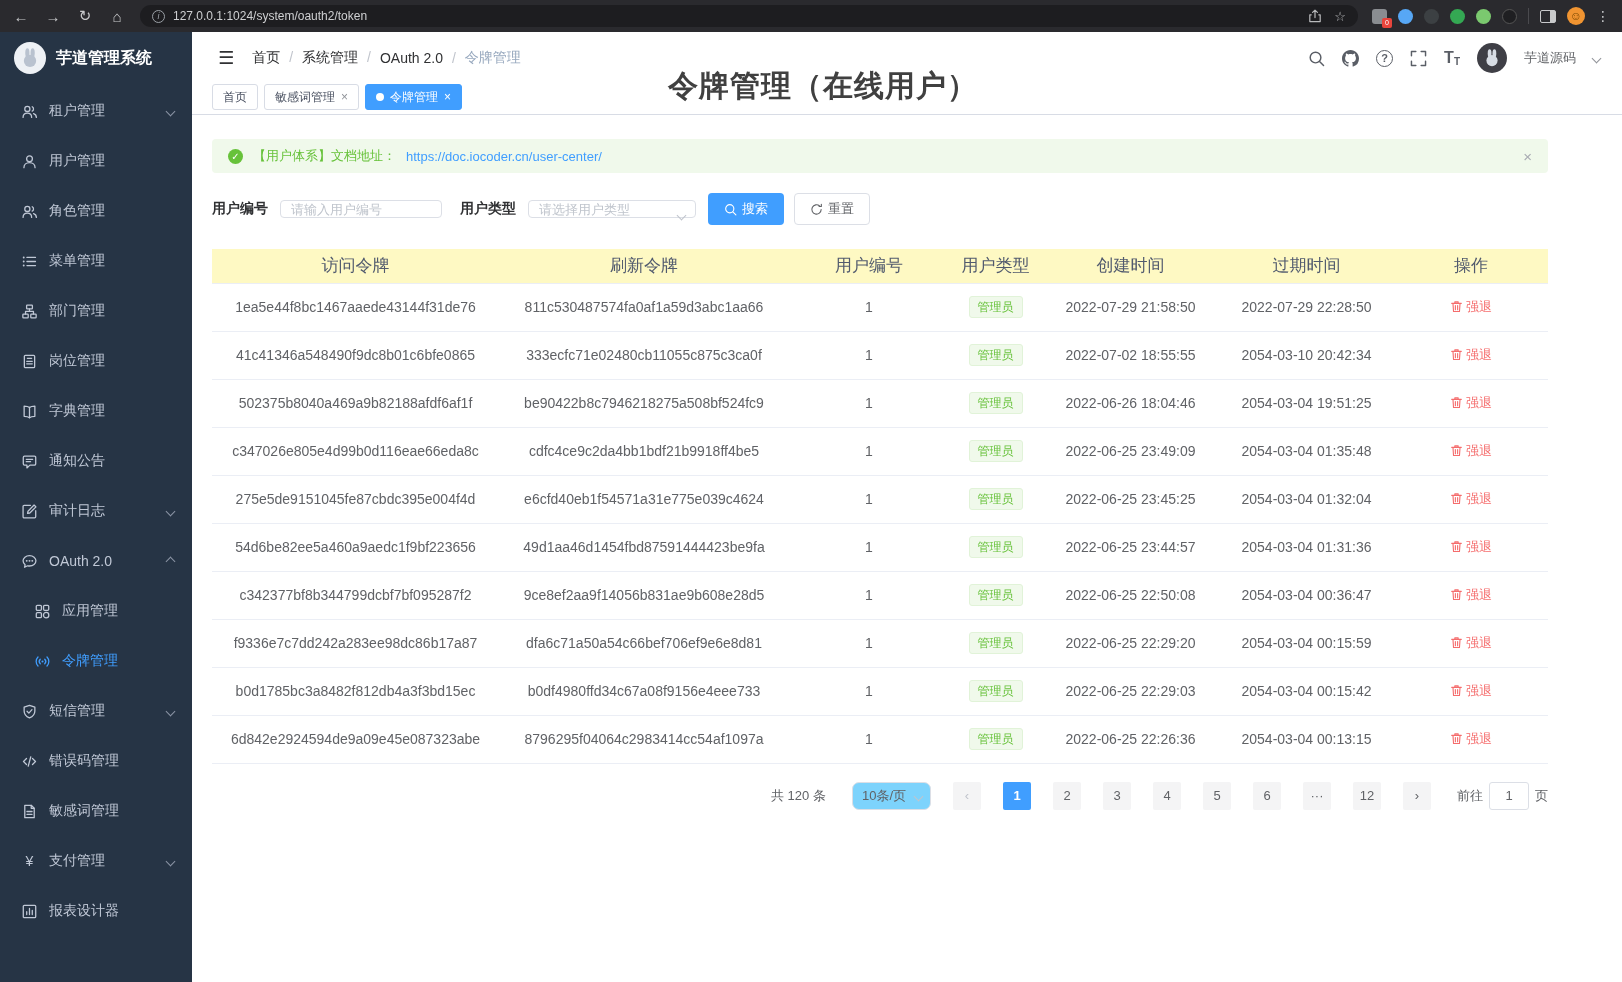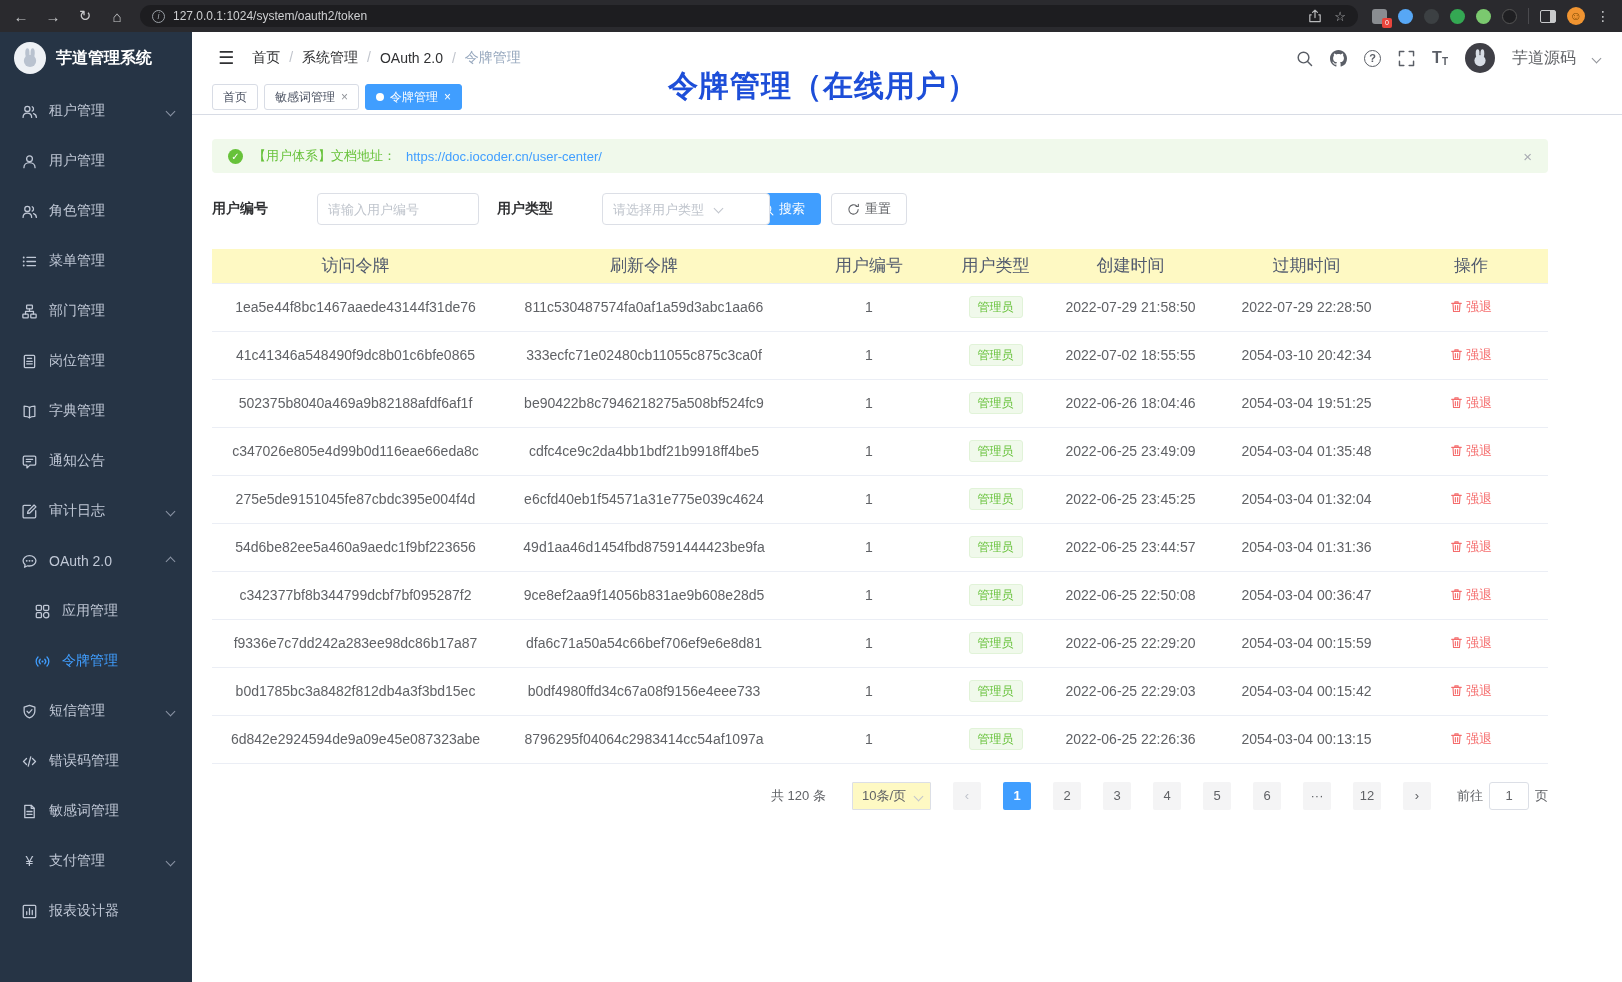--- a/index.html
+++ b/index.html
@@ -49,23 +49,23 @@
   .crumb{display:flex;align-items:center;font-size:14px;color:#303133;}
   .crumb-item{margin-right:9px;cursor:pointer;}
   .crumb-item:not(:last-child)::after{content:"/";margin-left:9px;color:#c0c4cc;font-weight:400;}
   .crumb-item:last-child{color:#97a8be;cursor:default;}
   .hdr-tools{margin-left:auto;display:flex;align-items:center;gap:17px;color:#5a5e66;}
   .tool{width:17px;height:17px;cursor:pointer;}
   .q-ic{width:17px;height:17px;border:1.4px solid #5a5e66;border-radius:50%;font-size:11px;font-weight:700;display:flex;align-items:center;justify-content:center;cursor:pointer;}
   .tt{font-weight:700;font-size:16px;cursor:pointer;display:flex;align-items:flex-end;}
   .tt-s{font-size:10px;}
   .avatar{width:30px;height:30px;border-radius:50%;background:#3f3f46;display:flex;align-items:center;justify-content:center;cursor:pointer;overflow:hidden;}
-  .uname{font-size:16px;color:#606266;cursor:pointer;}
-
-  .annotation{position:absolute;left:668px;top:66px;color:#1d4ed8;font-size:30px;font-weight:700;letter-spacing:1px;z-index:20;white-space:nowrap;}
+  .uname{font-size:13px;color:#606266;cursor:pointer;}
+
+  .annotation{position:absolute;left:668px;top:66px;color:#404040;font-size:30px;font-weight:700;letter-spacing:1px;z-index:20;white-space:nowrap;}
 
   
   .tab-bar{position:absolute;top:84px;left:192px;width:1430px;height:31px;background:#fff;border-bottom:1px solid #d8dce5;display:flex;align-items:center;gap:6px;padding:0 0 4px 20px;}
   .tab{height:26px;display:flex;align-items:center;gap:6px;padding:0 10px;border:1px solid #d8dce5;border-radius:3px;font-size:12px;color:#495060;background:#fff;cursor:pointer;white-space:nowrap;}
   .tab .x{font-size:12px;color:#909399;cursor:pointer;}
   .tab.active{background:#409eff;border-color:#409eff;color:#fff;}
   .tab.active .x{color:#fff;}
   .tab-dot{width:8px;height:8px;border-radius:50%;background:#fff;flex:none;}
 
   
@@ -74,40 +74,40 @@
 
   .alert{height:34px;background:#f0f9eb;border-radius:4px;display:flex;align-items:center;padding:0 16px;gap:10px;font-size:13px;}
   .check-ic{width:15px;height:15px;border-radius:50%;background:#67c23a;color:#fff;font-size:10px;display:flex;align-items:center;justify-content:center;flex:none;}
   .alert-text{color:#67c23a;}
   .alert a{color:#409eff;text-decoration:none;}
   .alert .x{margin-left:auto;color:#a8abb2;font-size:15px;cursor:pointer;}
 
   .filter{margin-top:20px;display:flex;align-items:center;}
   .f-label{font-size:14px;font-weight:700;color:#303133;margin-right:12px;white-space:nowrap;}
   .f-label.second{margin-left:18px;}
-  .f-input{width:162px;height:32px;border:1px solid #dcdfe6;border-radius:4px;padding:0 10px;font-size:13px;color:#606266;outline:none;background:#fff;margin-left:37px;}
+  .f-input{width:162px;height:18px;border:1px solid #dcdfe6;border-radius:4px;padding:0 10px;font-size:13px;color:#606266;outline:none;background:#fff;}
   .f-input::placeholder{color:#bfc4cc;}
   .f-select{position:relative;width:168px;}
   .f-select .f-input{width:100%;padding-right:26px;}
   .f-select .chev{position:absolute;right:11px;top:12px;border-color:#c0c4cc;}
   .btn{height:32px;border-radius:4px;font-size:13px;display:inline-flex;align-items:center;gap:5px;padding:0 15px;cursor:pointer;border:1px solid transparent;white-space:nowrap;}
   .btn-ic{width:13px;height:13px;}
   .btn.primary{background:#409eff;color:#fff;margin-left:12px;}
   .btn.plain{background:#fff;border-color:#dcdfe6;color:#606266;margin-left:10px;}
 
   table.grid{margin-top:24px;width:1336px;border-collapse:collapse;table-layout:fixed;}
   .grid th{height:34px;background:#fef9c3;font-size:17px;color:#515a6e;font-weight:400;text-align:center;border-bottom:1px solid #ebeef5;}
   .grid td{height:48px;font-size:14px;color:#606266;text-align:center;border-bottom:1px solid #ebeef5;white-space:nowrap;overflow:hidden;}
   .badge{display:inline-block;background:#f0f9eb;border:1px solid #e1f3d8;color:#67c23a;font-size:12px;line-height:20px;padding:0 8px;border-radius:3px;}
   .act{color:#f56c6c;font-size:13px;display:inline-flex;align-items:center;gap:3px;cursor:pointer;text-decoration:none;}
   .act-ic{width:13px;height:13px;}
 
   .pagination{margin-top:18px;width:1336px;display:flex;align-items:center;justify-content:flex-end;gap:22px;font-size:13px;color:#606266;}
   .pg-total{margin-right:4px;}
-  .pg-size{position:relative;height:28px;border:1px solid #dcdfe6;border-radius:1px;display:flex;align-items:center;padding:0 24px 0 9px;cursor:pointer;background:#fef9c3;}
+  .pg-size{position:relative;height:28px;border:1px solid #dcdfe6;border-radius:7px;display:flex;align-items:center;padding:0 24px 0 9px;cursor:pointer;background:#7dd3fc;}
   .pg-size .chev{position:absolute;right:8px;top:10px;border-color:#c0c4cc;}
   .pg-btn{min-width:28px;height:28px;background:#f4f4f5;border-radius:2px;display:flex;align-items:center;justify-content:center;font-size:13px;color:#606266;cursor:pointer;padding:0 4px;}
   .pg-btn.active{background:#409eff;color:#fff;font-weight:700;}
   .pg-btn.prev{color:#c0c4cc;}
   .pg-goto{display:flex;align-items:center;gap:6px;margin-left:4px;}
   .pg-goto input{width:40px;height:28px;border:1px solid #dcdfe6;border-radius:3px;text-align:center;font-size:13px;color:#606266;outline:none;}
 </style>
 </head>
 <body>
 

